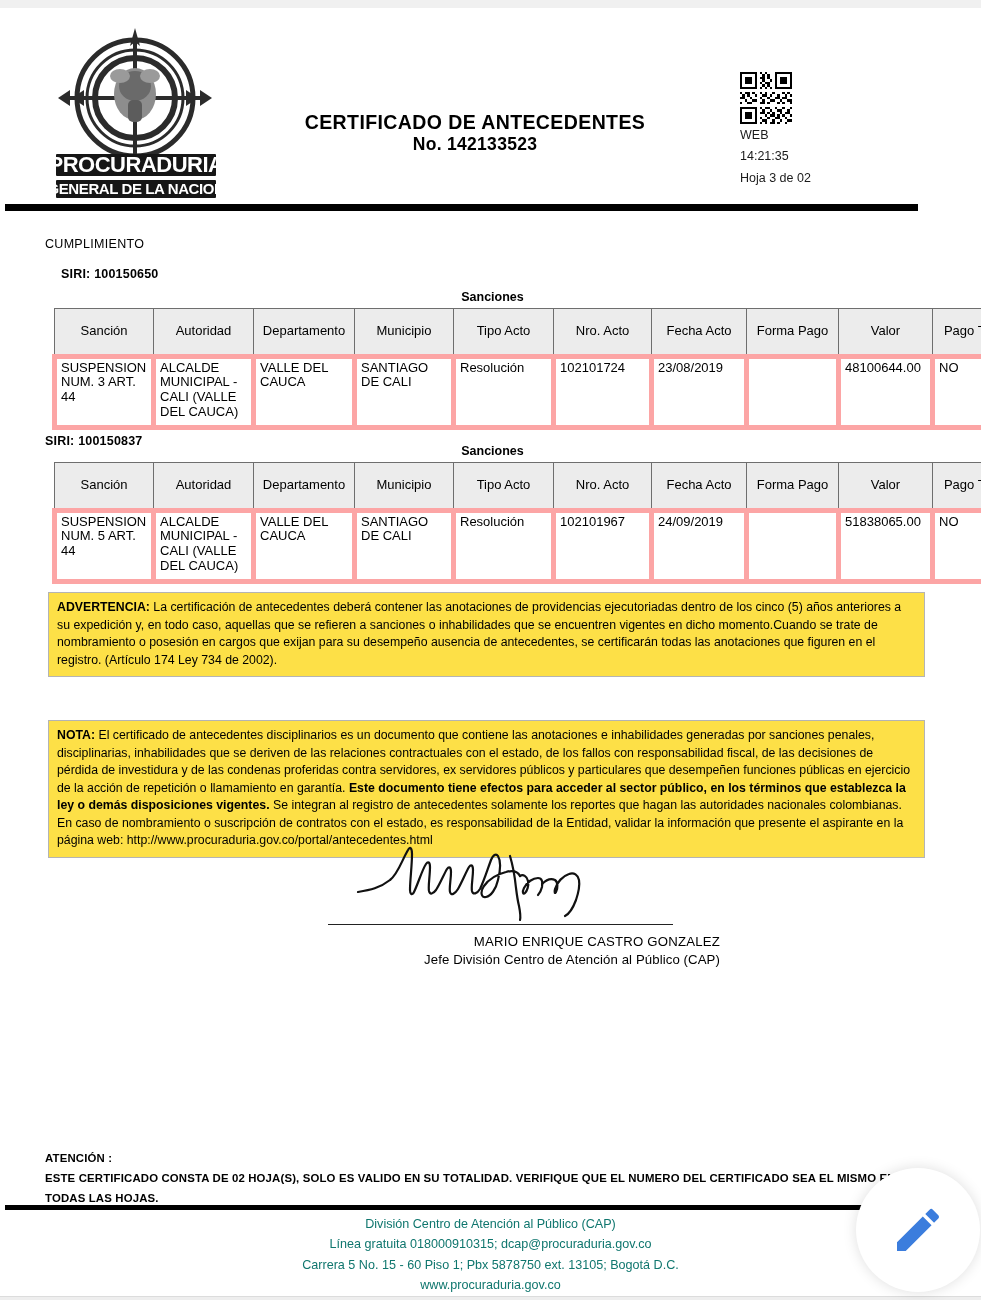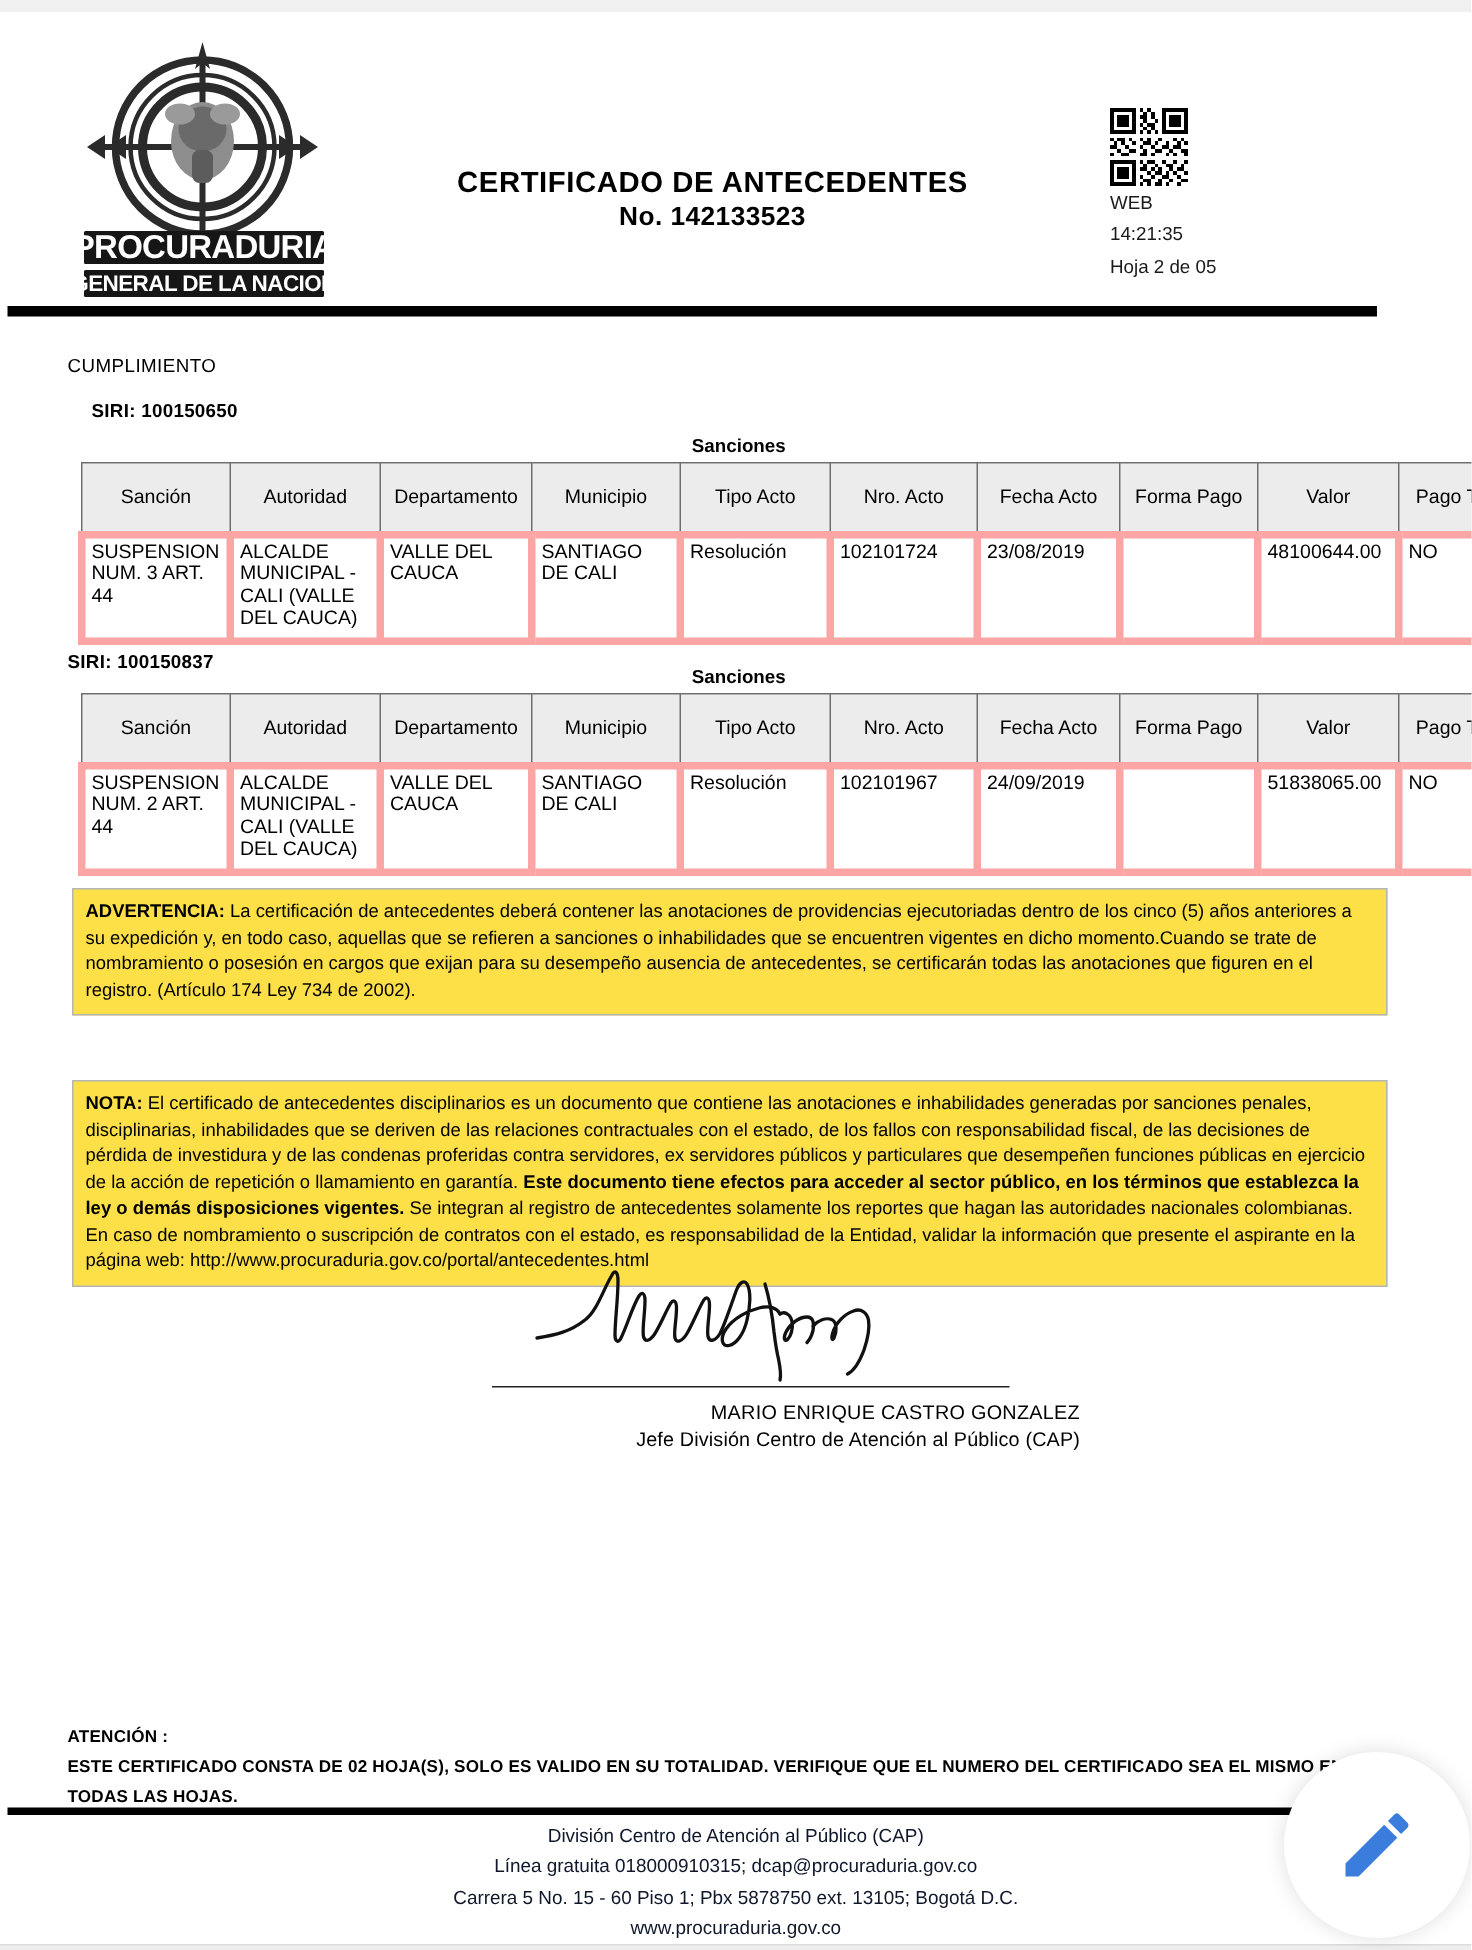--- a/index.html
+++ b/index.html
@@ -72,21 +72,21 @@
   .sig-name{font-size:13.2px;margin-top:9px;letter-spacing:.2px;}
   .sig-role{font-size:13.2px;margin-top:3px;letter-spacing:.1px;}
 
   
   .atencion{position:absolute;left:45px;top:938px;width:905px;}
   .at-t{font-size:11.4px;font-weight:bold;letter-spacing:.15px;line-height:1.75;white-space:nowrap;}
   .at-rule{position:absolute;left:5px;top:994px;width:913px;height:5px;background:#000;}
 
   
   .footer{position:absolute;left:0;top:1003px;width:981px;text-align:center;}
-  .foot-l{font-size:12.6px;line-height:1.62;color:#0f172a;}
+  .foot-l{font-size:12.6px;line-height:1.62;color:#0f766e;}
   .foot-bottom{position:absolute;left:0;top:1085px;width:981px;height:7px;background:#eeeeee;border-top:1px solid #dcdcdc;}
 
   
   .fab{position:absolute;left:856px;top:1168px;width:124px;height:124px;
        border-radius:50%;background:#ffffff;
        box-shadow:0 0 14px rgba(0,0,0,.13);
        display:flex;align-items:center;justify-content:center;}
   .fab svg{display:block;}
 </style>
 </head>
@@ -232,21 +232,21 @@
             <rect x="19" y="19" width="2" height="1"></rect>
           <rect x="8" y="20" width="1" height="1"></rect>
             <rect x="10" y="20" width="1" height="1"></rect>
             <rect x="12" y="20" width="2" height="1"></rect>
             <rect x="15" y="20" width="1" height="1"></rect>
             <rect x="18" y="20" width="1" height="1"></rect>
         </g>
       </svg>
       <div class="qr-line">WEB</div>
       <div class="qr-line">14:21:35</div>
-      <div class="qr-line">Hoja 2 de 05</div>
+      <div class="qr-line">Hoja 3 de 02</div>
     </div>
 
     <div class="rule"></div>
   </div>
 
   <div class="content">
 
     <div class="lbl-cumplimiento">CUMPLIMIENTO</div>
 
     <div class="siri1">SIRI: 100150650</div>
@@ -297,21 +297,21 @@
             <th class="c4">Tipo Acto</th>
             <th class="c5">Nro. Acto</th>
             <th class="c6">Fecha Acto</th>
             <th class="c7">Forma Pago</th>
             <th class="c8">Valor</th>
             <th class="c9">Pago Total</th>
           </tr>
         </thead>
         <tbody>
           <tr>
-            <td>SUSPENSION NUM. 2 ART. 44</td>
+            <td>SUSPENSION NUM. 5 ART. 44</td>
             <td>ALCALDE MUNICIPAL - CALI (VALLE DEL CAUCA)</td>
             <td>VALLE DEL CAUCA</td>
             <td>SANTIAGO DE CALI</td>
             <td>Resolución</td>
             <td>102101967</td>
             <td>24/09/2019</td>
             <td></td>
             <td>51838065.00</td>
             <td>NO</td>
           </tr>

